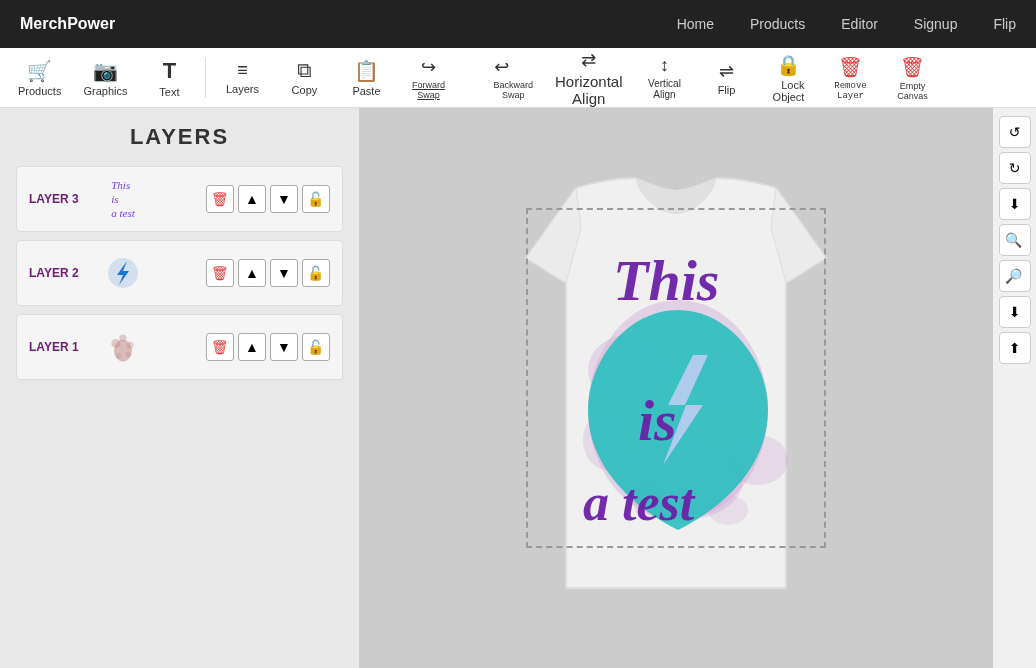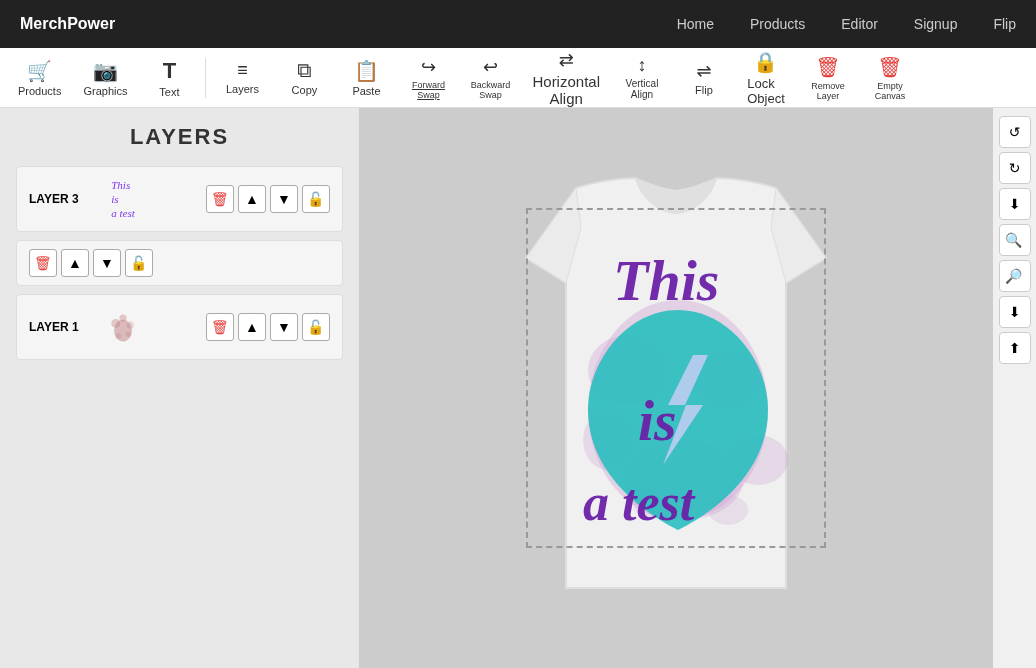--- a/index.html
+++ b/index.html
@@ -76,21 +76,21 @@
       padding: 8px 12px;
       display: flex;
       align-items: center;
       justify-content: space-between;
     }
     .layer-left {
       display: flex;
       align-items: center;
       gap: 10px;
     }
-    .layer-label { font-size: 12px; font-weight: bold; color: #000000; min-width: 60px; }
+    .layer-label { font-size: 12px; font-weight: bold; color: #701a75; min-width: 60px; }
     .layer-thumb {
       width: 48px;
       height: 48px;
       display: flex;
       align-items: center;
       justify-content: center;
     }
     .layer-controls { display: flex; gap: 4px; }
     .layer-btn {
       width: 28px;
@@ -229,41 +229,41 @@
   <div class="toolbar-item">
     <span class="icon">📋</span>
     <span>Paste</span>
   </div>
   <div class="toolbar-item">
     <span class="icon" style="font-size:18px;">↪</span>
     <span style="font-size:9px;text-align:center;text-decoration:underline;">Forward<br>Swap</span>
   </div>
   <div class="toolbar-item">
     <span class="icon" style="font-size:18px;">↩</span>
-    <span style="font-size:9px;text-align:center;">Backward<br>Swap</span>
+    <span style="font-size:9px;text-align:center;margin-left:23px;">Backward<br>Swap</span>
   </div>
   <div class="toolbar-item">
     <span class="icon" style="font-size:18px;">⇄</span>
     <span style="font-size:15px;text-align:center;">Horizontal<br>Align</span>
   </div>
   <div class="toolbar-item">
     <span class="icon" style="font-size:18px;">↕</span>
     <span style="font-size:10px;text-align:center;">Vertical<br>Align</span>
   </div>
   <div class="toolbar-item">
     <span class="icon" style="font-size:18px;">⇌</span>
     <span>Flip</span>
   </div>
   <div class="toolbar-item">
     <span class="icon">🔒</span>
-    <span style="font-size:13px;text-align:left;">Lock<br>Object</span>
+    <span style="font-size:11px;text-align:right;">Lock<br>Object</span>
   </div>
   <div class="toolbar-item">
     <span class="icon icon-red">🗑</span>
-    <span style="font-size:9px;text-align:center;">Remove<br>Layer</span>
+    <span style="font-size:9px;text-align:center;font-family:Liberation Mono, monospace;">Remove<br>Layer</span>
   </div>
   <div class="toolbar-item">
     <span class="icon icon-red">🗑</span>
     <span style="font-size:9px;text-align:center;">Empty<br>Canvas</span>
   </div>
 </div>
 
 <div class="main">
 
   <div class="sidebar">
@@ -280,20 +280,29 @@
       </div>
       <div class="layer-controls">
         <button class="layer-btn delete">🗑</button>
         <button class="layer-btn">▲</button>
         <button class="layer-btn">▼</button>
         <button class="layer-btn">🔓</button>
       </div>
     </div>
 
     <div class="layer-row">
+      <div class="layer-left">
+        <span class="layer-label">LAYER 2</span>
+        <div class="layer-thumb">
+          <svg class="lightning-icon" viewBox="0 0 32 32">
+            <circle cx="16" cy="16" r="15" fill="#1565c0" opacity="0.15"></circle>
+            <polygon points="20,4 10,18 16,18 12,28 22,14 16,14" fill="#1976d2"></polygon>
+          </svg>
+        </div>
+      </div>
       <div class="layer-controls">
         <button class="layer-btn delete">🗑</button>
         <button class="layer-btn">▲</button>
         <button class="layer-btn">▼</button>
         <button class="layer-btn">🔓</button>
       </div>
     </div>
 
     <div class="layer-row">
       <div class="layer-left">

